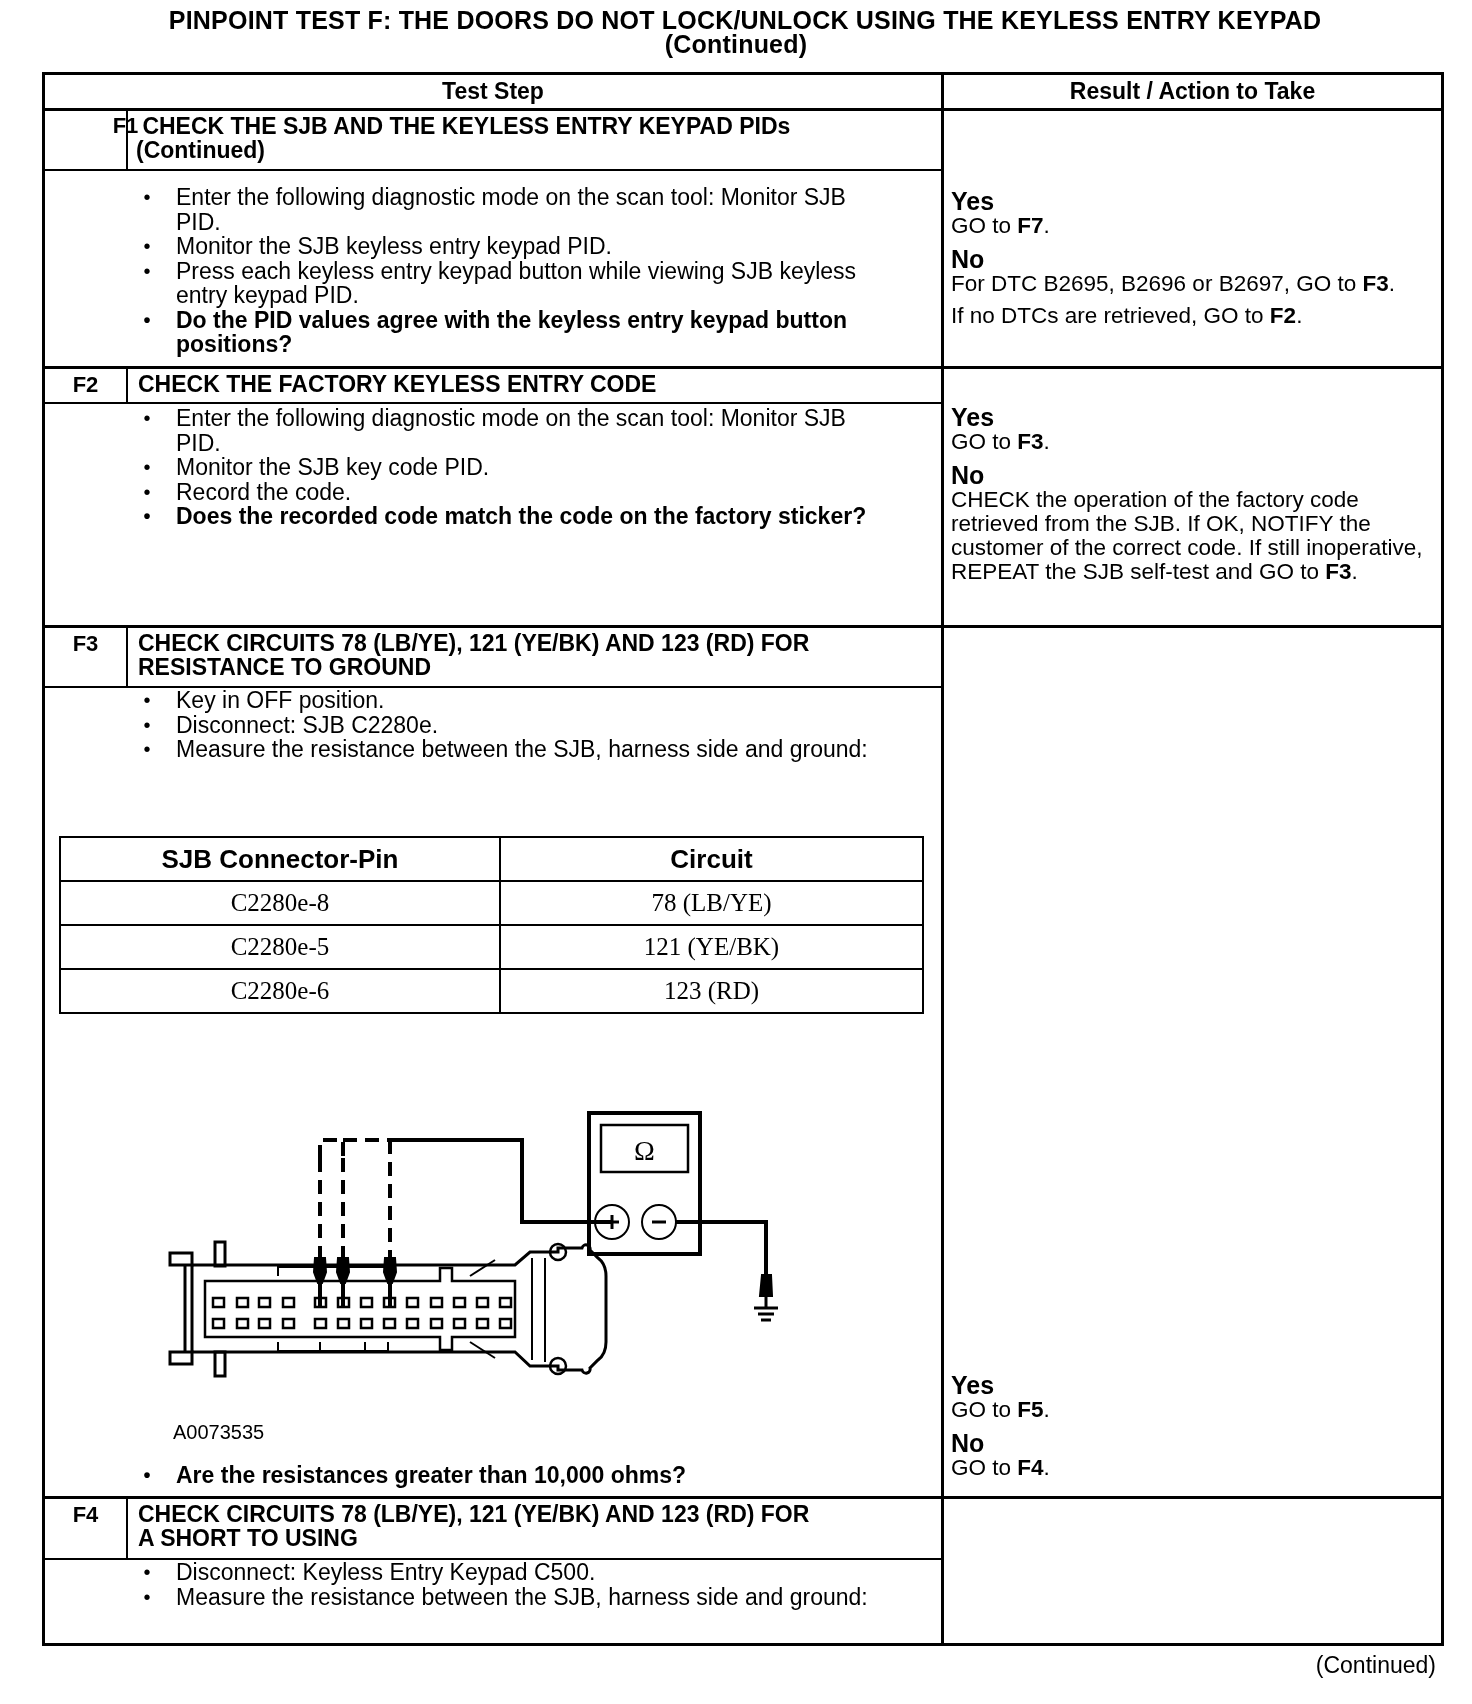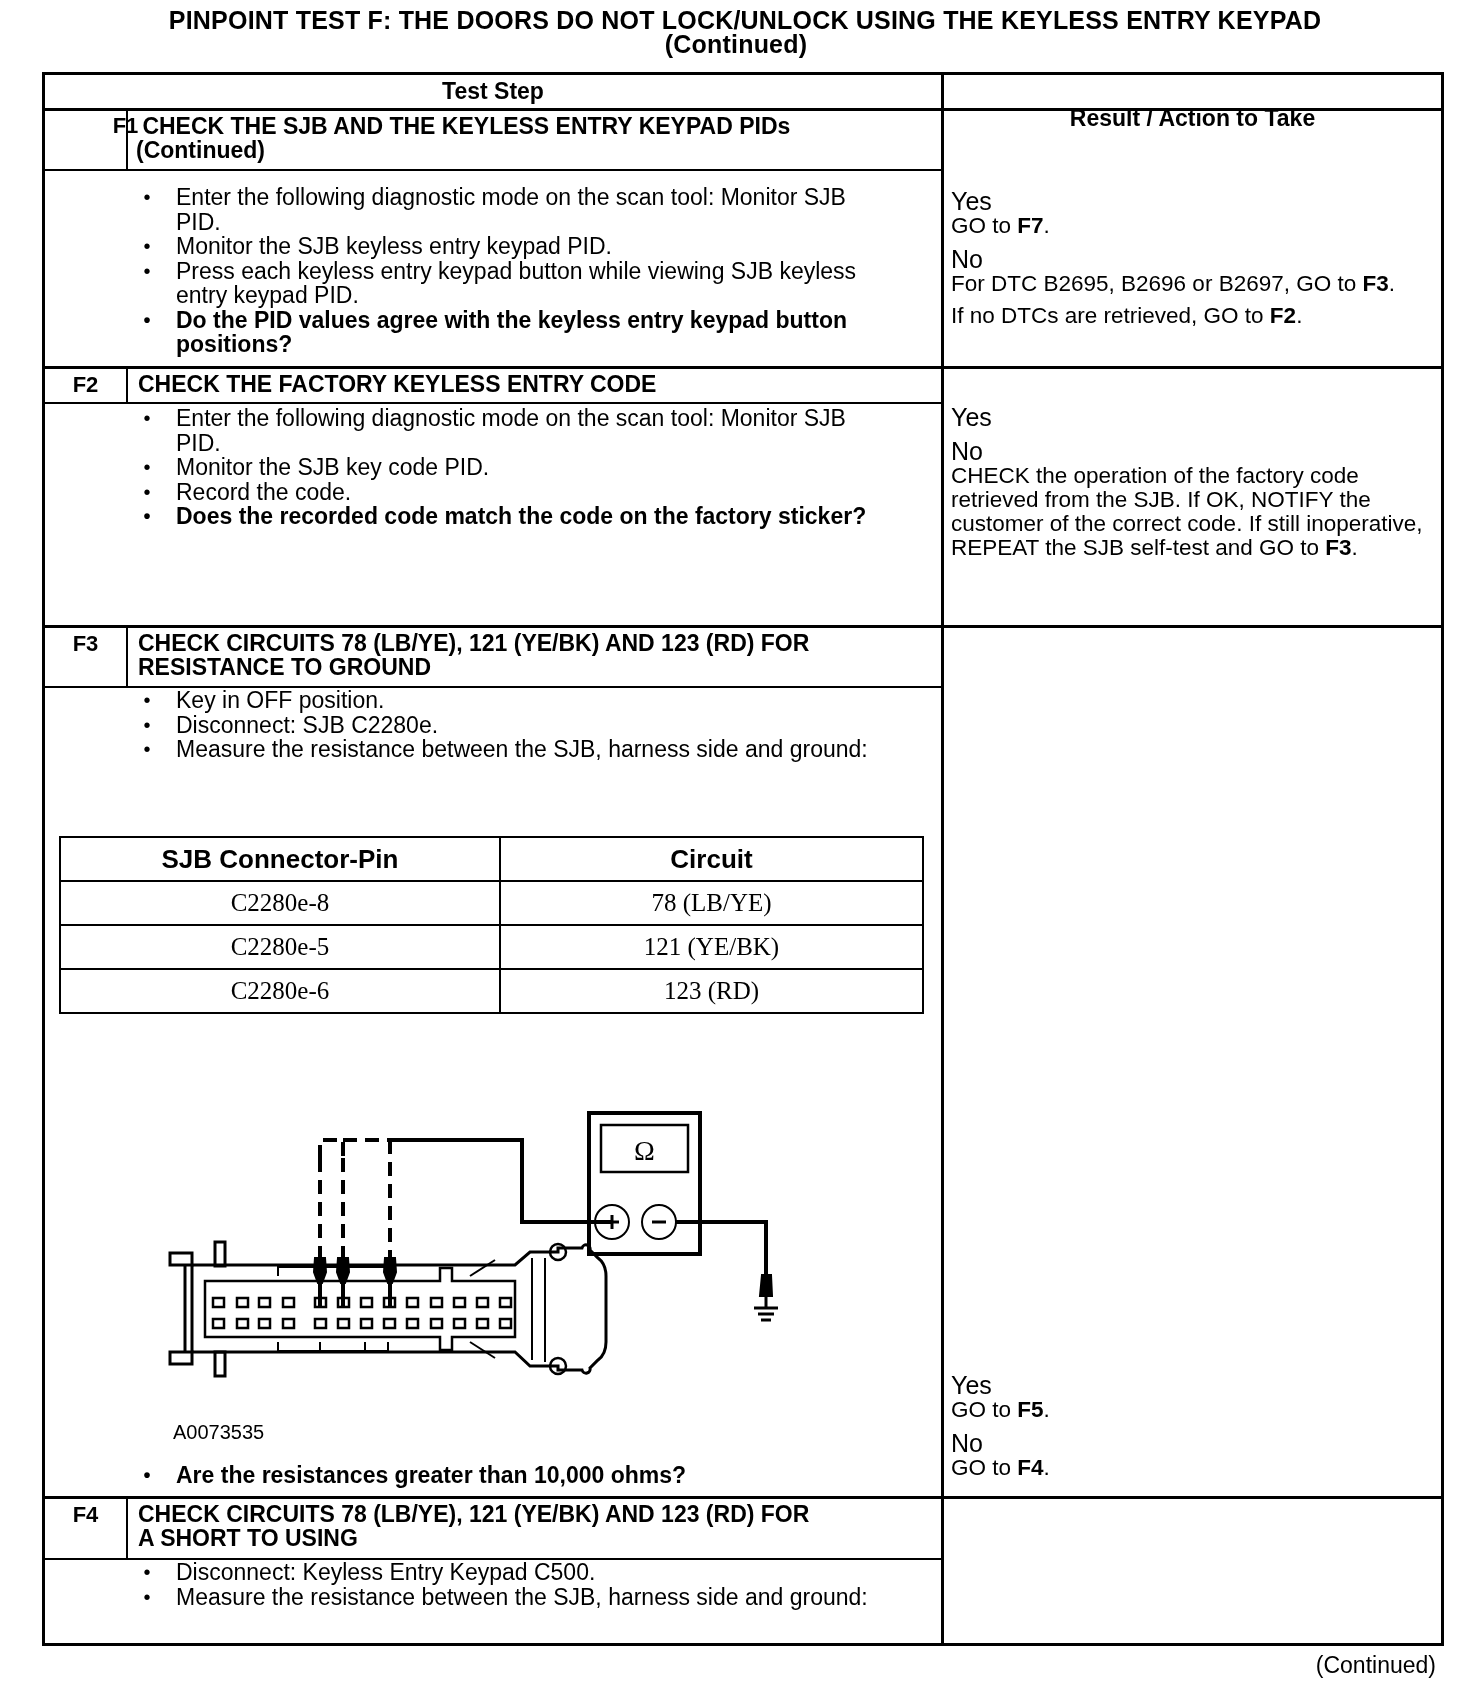--- a/index.html
+++ b/index.html
@@ -12,21 +12,21 @@
   .thin-h { position:absolute; height:2px; background:#000; }
   .thin-v { position:absolute; width:2px; background:#000; }
   .hdr { font-weight:bold; font-size:23px; text-align:center; line-height:36px; }
   .stepnum { font-weight:bold; font-size:22px; text-align:center; }
   .steptitle { font-weight:bold; font-size:23px; line-height:24px; }
   .body-list { font-size:23px; line-height:24.5px; margin:0; padding:0; list-style:none; }
   .body-list li { position:relative; padding-left:36px; }
   .body-list li .bul { position:absolute; left:0; top:0; width:14px; text-align:center; font-size:20px; }
   .bold { font-weight:bold; }
   .result { font-size:22.5px; line-height:24px; }
-  .result .yn { font-weight:normal; font-size:25px; line-height:26px; }
+  .result .yn { font-weight:bold; font-size:25px; line-height:26px; }
   .result .gap { height:8px; }
   .subtbl { position:absolute; border:2px solid #000; border-collapse:collapse; }
   .subtbl td, .subtbl th { border:2px solid #000; padding:0; text-align:center; }
   .subtbl th { font-family:"Liberation Sans", sans-serif; font-weight:bold; font-size:26px; height:42px; }
   .subtbl td { font-family:"Liberation Serif", "DejaVu Serif", serif; font-size:25px; height:42px;border-radius:19px; }
   .figcode { font-size:20px; }
   .continued { font-size:23px; }
 </style>
 </head>
 <body>
@@ -55,21 +55,21 @@
 
   <div class="thin-v" style="left:126px; top:625px; height:62px;"></div>
   <div class="thin-h" style="left:42px; top:686px; width:900px;"></div>
   <div class="hline" style="left:42px; top:1496px; width:1402px;"></div>
 
   <div class="thin-v" style="left:126px; top:1496px; height:62px;"></div>
   <div class="thin-h" style="left:42px; top:1558px; width:900px;"></div>
 </div>
 
 <div class="abs hdr" style="left:45px; top:73px; width:896px;">Test Step</div>
-<div class="abs hdr" style="left:944px; top:73px; width:497px;margin-top:27px;">Result / Action to Take</div>
+<div class="abs hdr" style="left:944px; top:73px; width:497px;">Result / Action to Take</div>
 
 <div class="abs stepnum" style="left:45px; top:113px; width:81px;padding-left:40px;">F1</div>
 <div class="abs steptitle" style="left:136px; top:114px; width:800px;">
   <div style="white-space:pre;"> CHECK THE SJB AND THE KEYLESS ENTRY KEYPAD PIDs</div>
   <div>(Continued)</div>
 </div>
 <ul class="abs body-list" style="left:140px; top:185px; width:730px;">
   <li><span class="bul">•</span><span>Enter the following diagnostic mode on the scan tool: Monitor SJB PID.</span></li>
   <li><span class="bul">•</span><span>Monitor the SJB keyless entry keypad PID.</span></li>
   <li><span class="bul">•</span><span>Press each keyless entry keypad button while viewing SJB keyless entry keypad PID.</span></li>
@@ -88,20 +88,21 @@
 <div class="abs stepnum" style="left:45px; top:372px; width:81px;">F2</div>
 <div class="abs steptitle" style="left:138px; top:372px; width:800px;">CHECK THE FACTORY KEYLESS ENTRY CODE</div>
 <ul class="abs body-list" style="left:140px; top:406px; width:730px;">
   <li><span class="bul">•</span><span>Enter the following diagnostic mode on the scan tool: Monitor SJB PID.</span></li>
   <li><span class="bul">•</span><span>Monitor the SJB key code PID.</span></li>
   <li><span class="bul">•</span><span>Record the code.</span></li>
   <li class="bold"><span class="bul">•</span><span>Does the recorded code match the code on the factory sticker?</span></li>
 </ul>
 <div class="abs result" style="left:951px; top:404px; width:484px;">
   <div class="yn">Yes</div>
+  <div><span>GO to </span><b>F3</b>.</div>
   <div class="gap"></div>
   <div class="yn">No</div>
   <div><span>CHECK the operation of the factory code retrieved from the SJB. If OK, NOTIFY the customer of the correct code. If still inoperative, REPEAT the SJB self-test and GO to </span><b>F3</b>.</div>
 </div>
 
 <div class="abs stepnum" style="left:45px; top:631px; width:81px;">F3</div>
 <div class="abs steptitle" style="left:138px; top:631px; width:800px;">
   <div>CHECK CIRCUITS 78 (LB/YE), 121 (YE/BK) AND 123 (RD) FOR</div>
   <div>RESISTANCE TO GROUND</div>
 </div>

